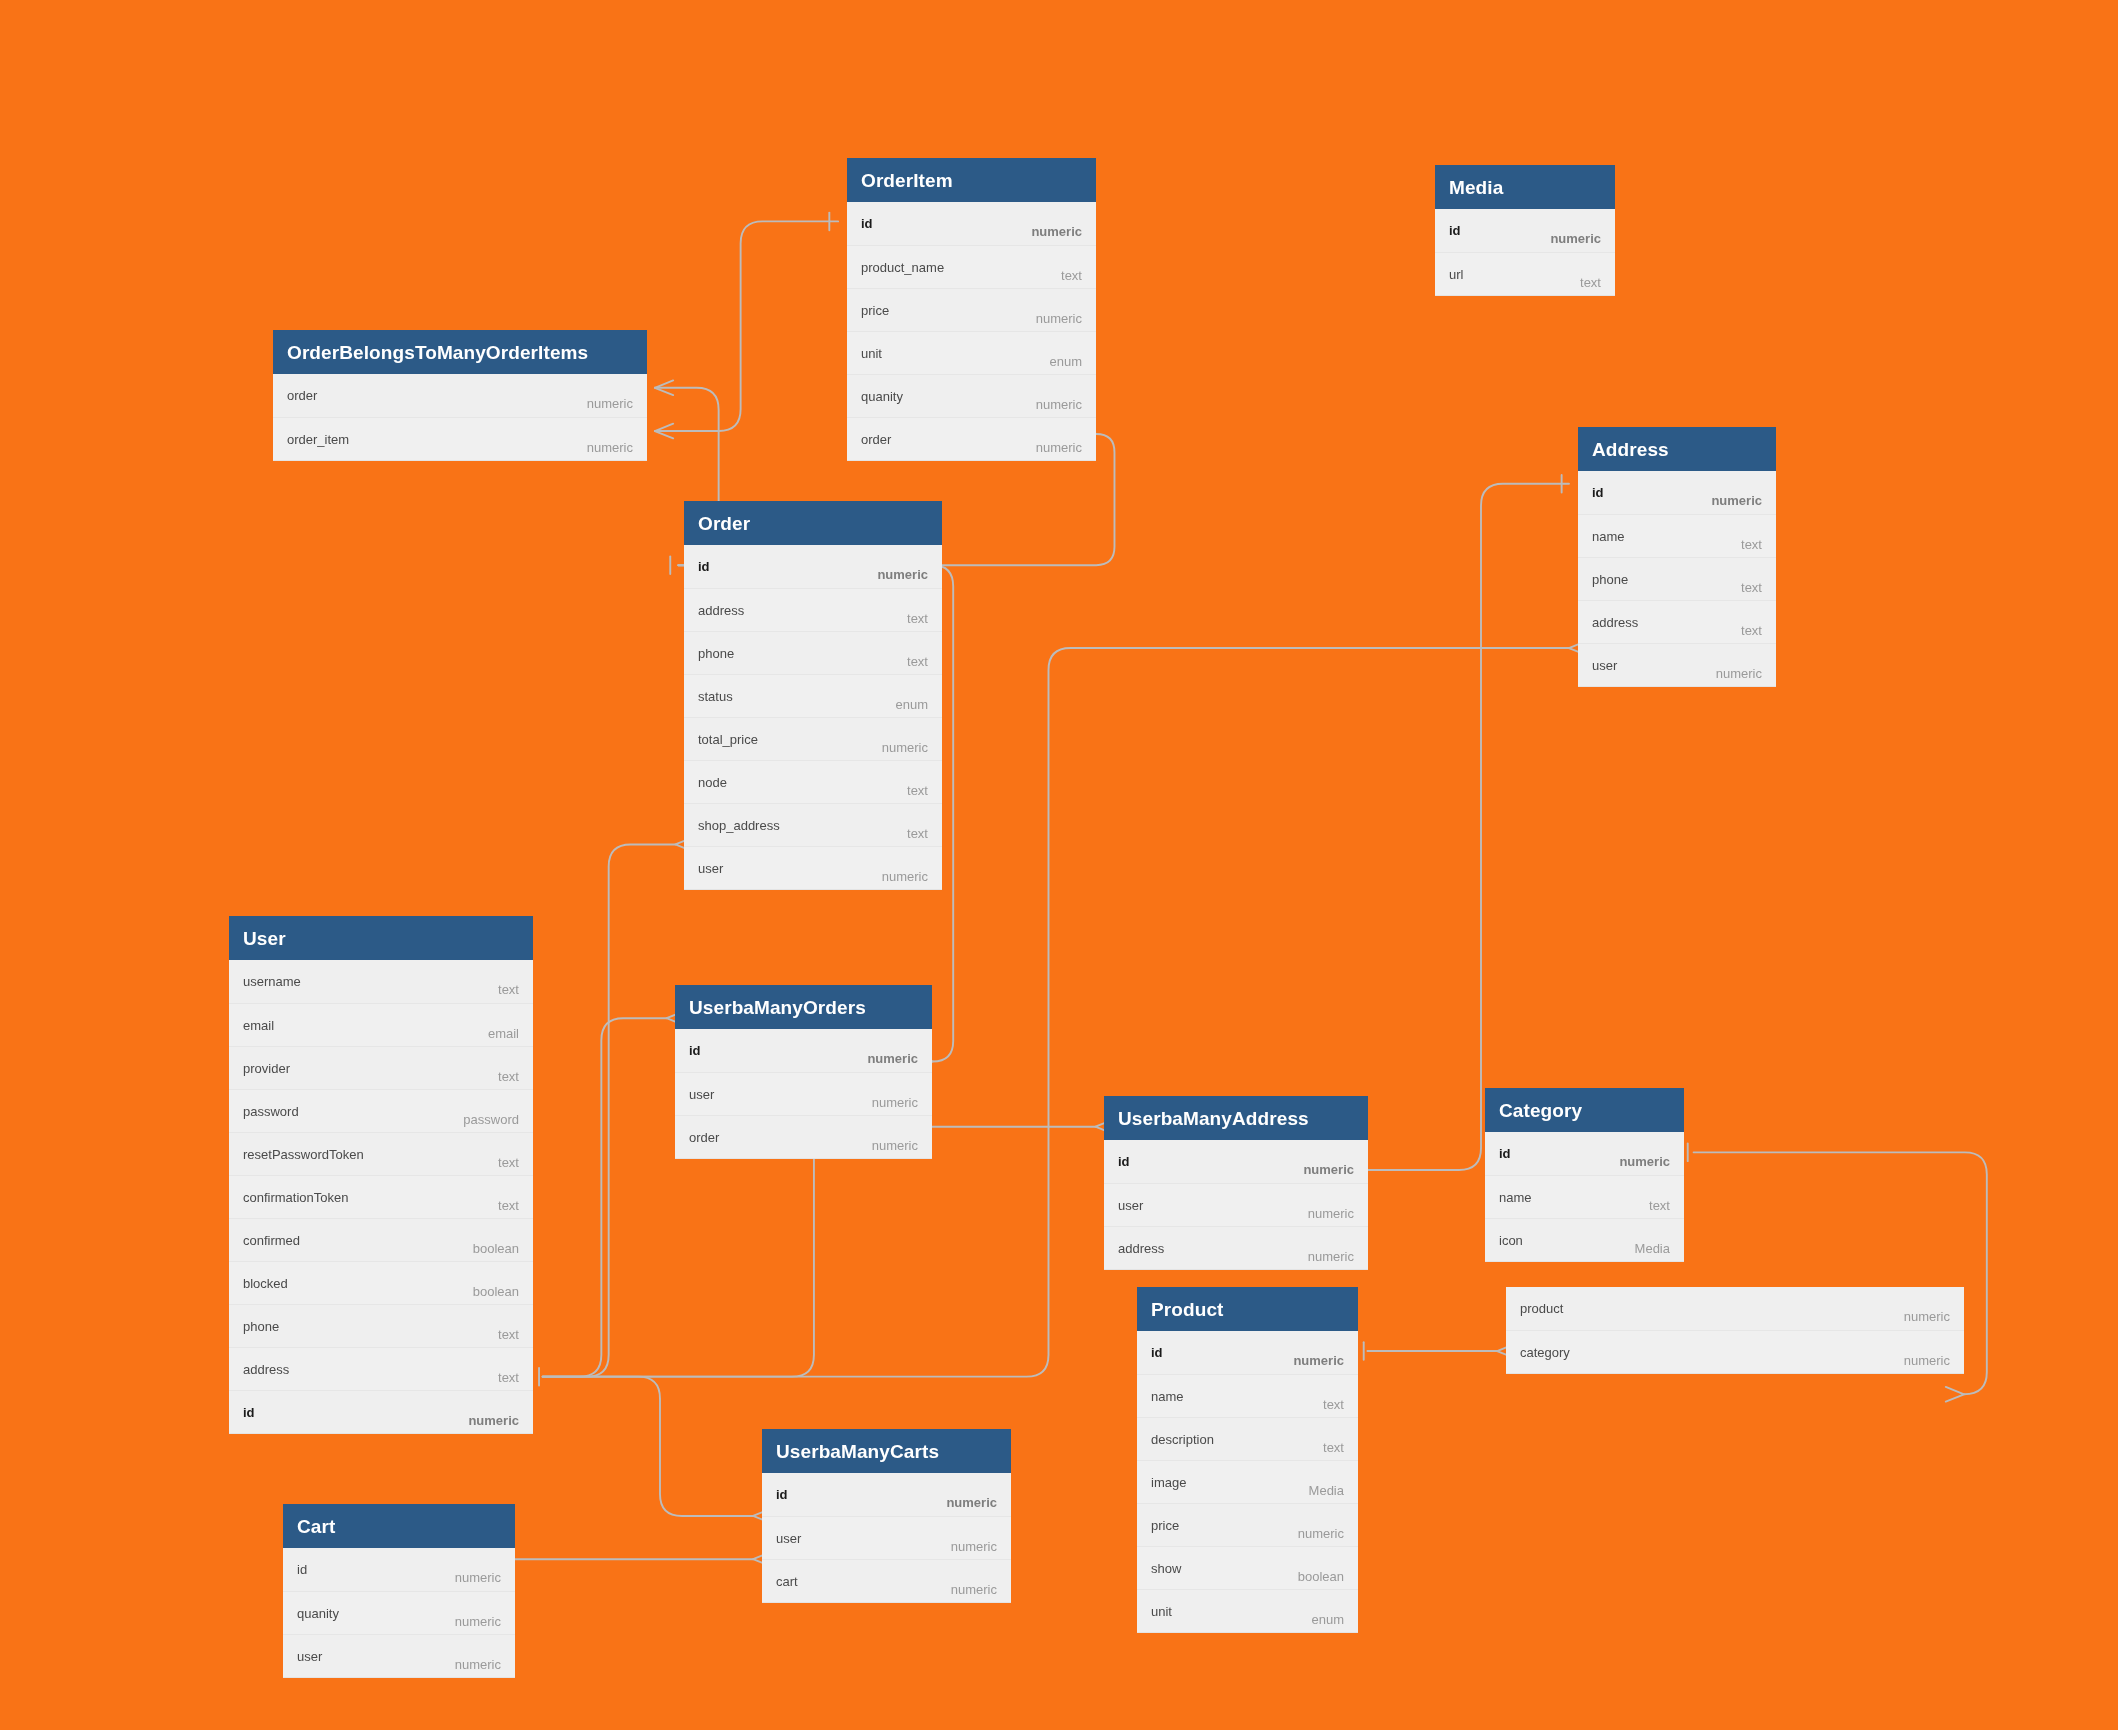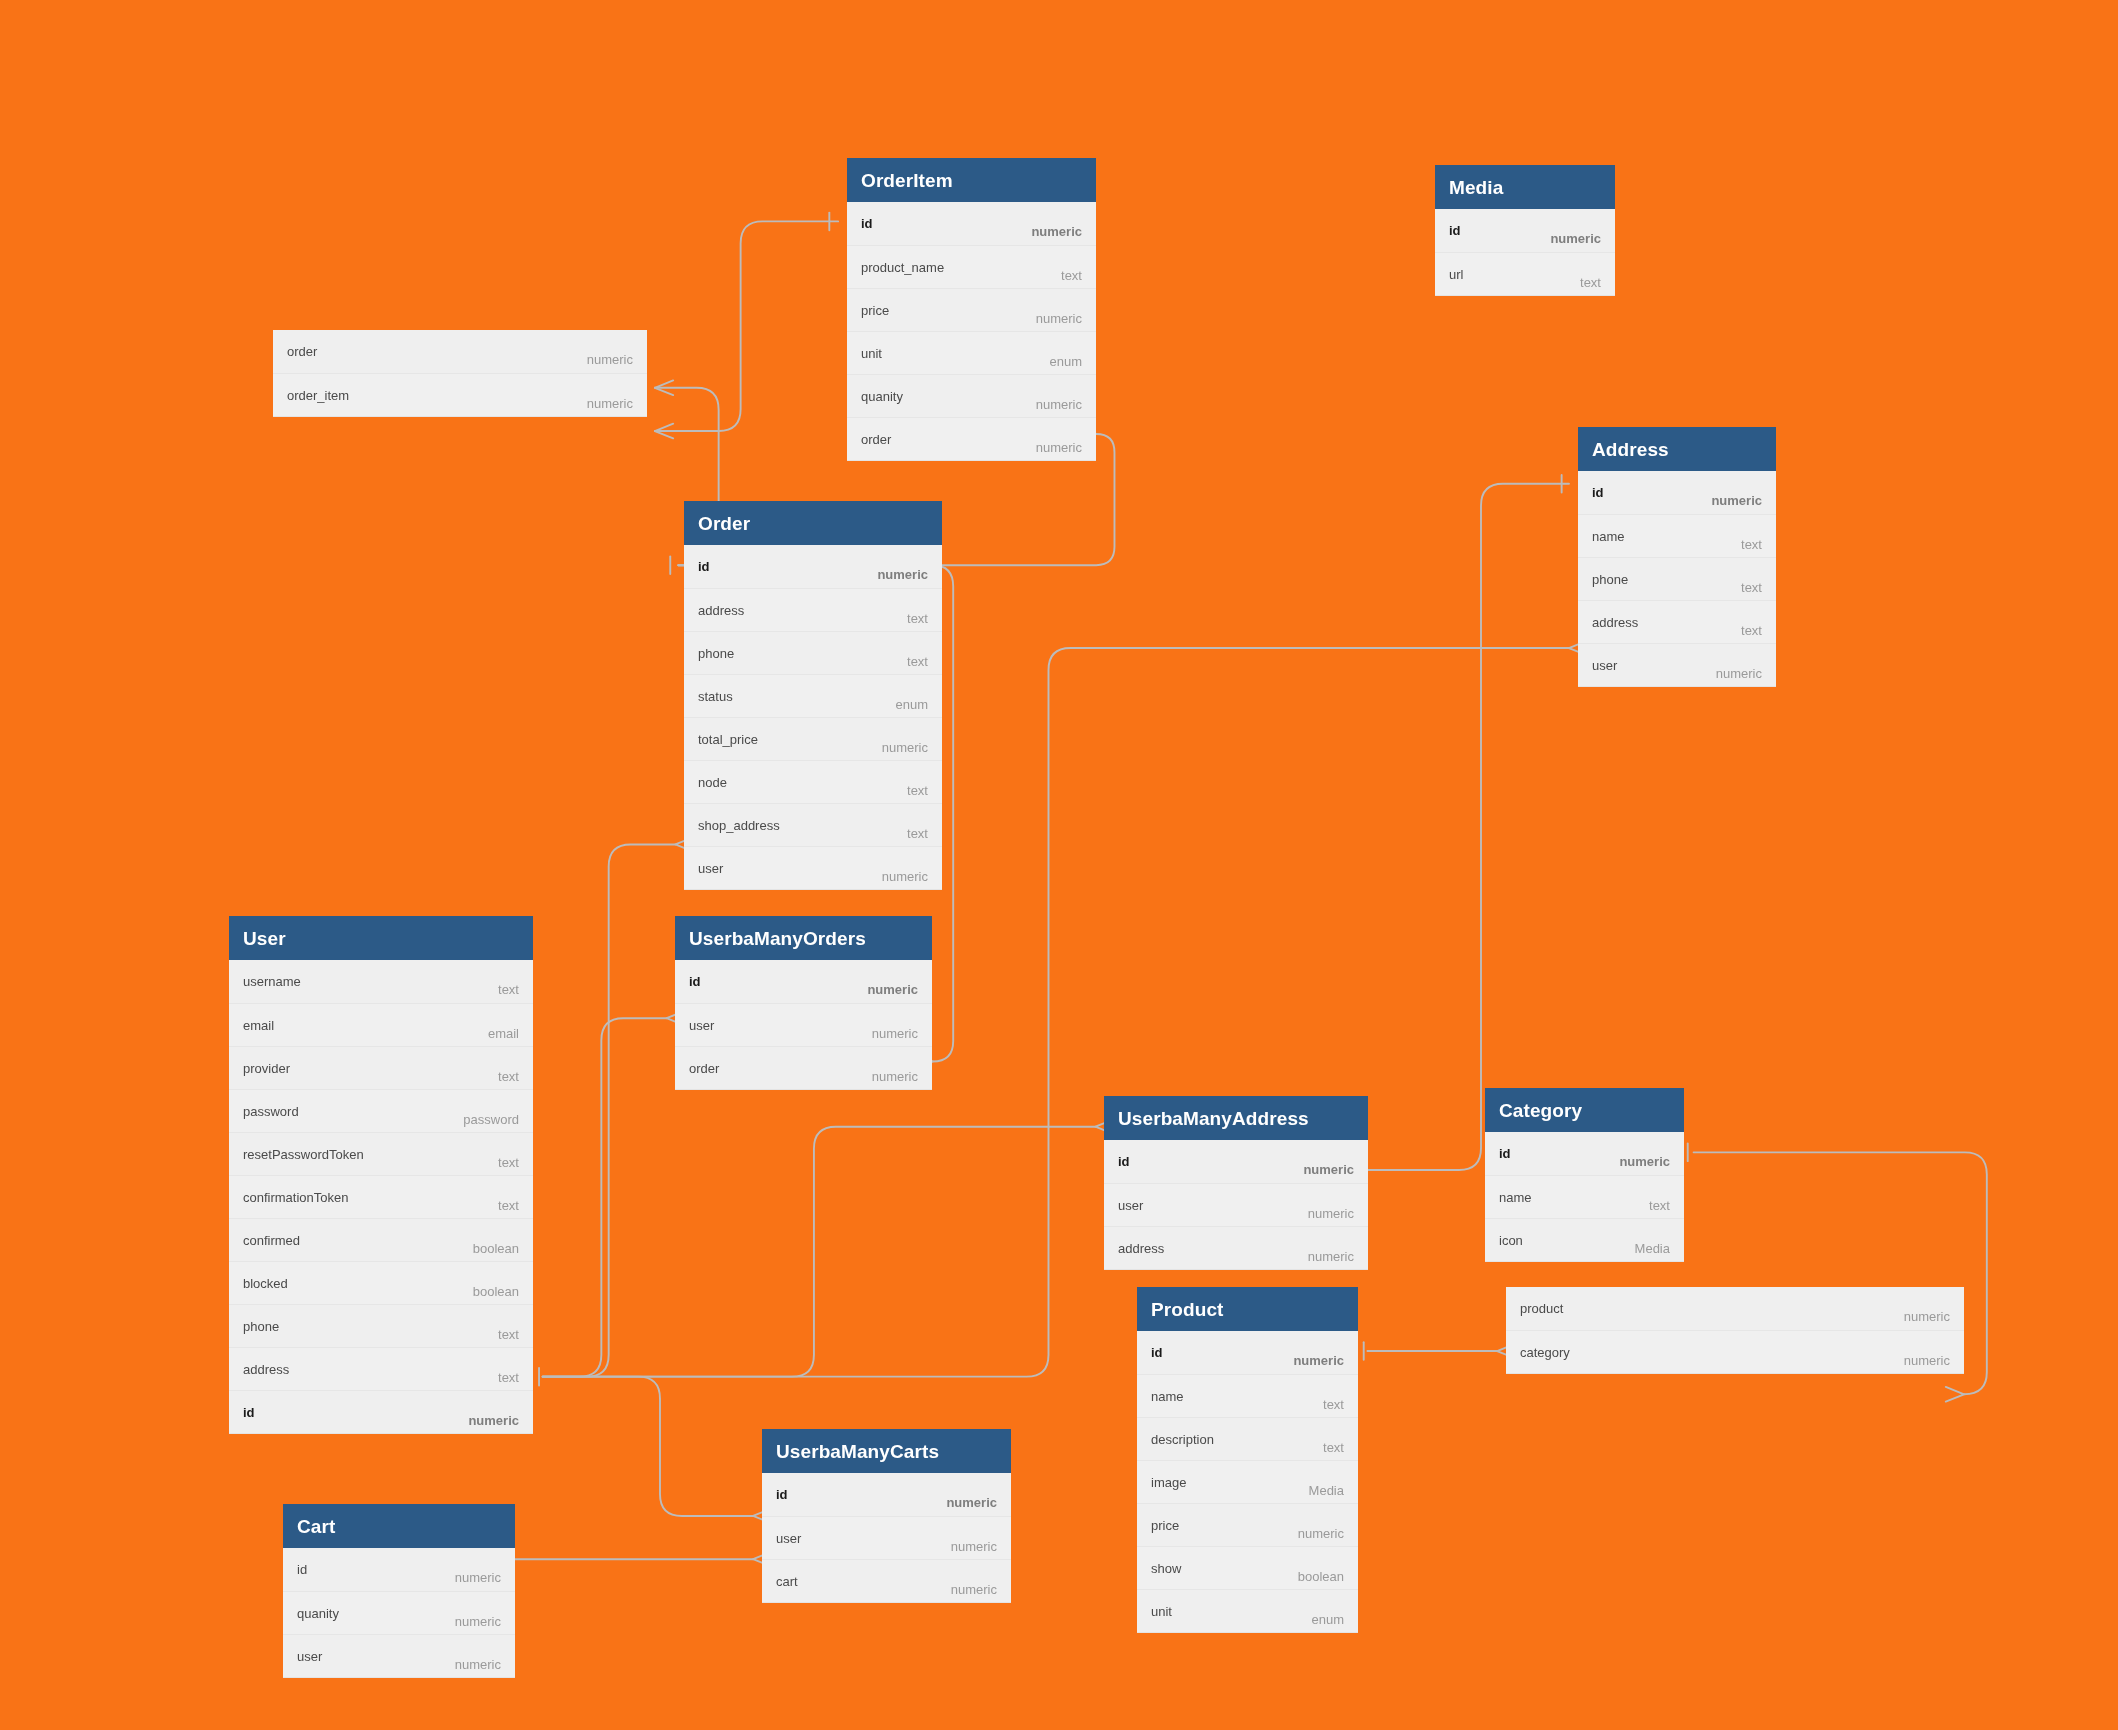--- a/index.html
+++ b/index.html
@@ -166,20 +166,21 @@
             <span class="attr-name">id</span>
             <span class="attr-type">numeric</span>
           </div>
           <div class="attr-row alt">
             <span class="attr-name">url</span>
             <span class="attr-type">text</span>
           </div>
         </div>
       </div>
       <div class="entity" style="left: 273px; top: 330px; width: 374px;">
+        <div class="entity-header">OrderBelongsToManyOrderItems</div>
         <div class="entity-body">
           <div class="attr-row">
             <span class="attr-name">order</span>
             <span class="attr-type">numeric</span>
           </div>
           <div class="attr-row alt">
             <span class="attr-name">order_item</span>
             <span class="attr-type">numeric</span>
           </div>
         </div>
@@ -288,21 +289,21 @@
           <div class="attr-row alt">
             <span class="attr-name">address</span>
             <span class="attr-type">text</span>
           </div>
           <div class="attr-row pk">
             <span class="attr-name">id</span>
             <span class="attr-type">numeric</span>
           </div>
         </div>
       </div>
-      <div class="entity" style="left: 675px; top: 916px; width: 257px;">
+      <div class="entity" style="left: 675px; top: 985px; width: 257px;">
         <div class="entity-header">UserbaManyOrders</div>
         <div class="entity-body">
           <div class="attr-row pk">
             <span class="attr-name">id</span>
             <span class="attr-type">numeric</span>
           </div>
           <div class="attr-row alt">
             <span class="attr-name">user</span>
             <span class="attr-type">numeric</span>
           </div>

